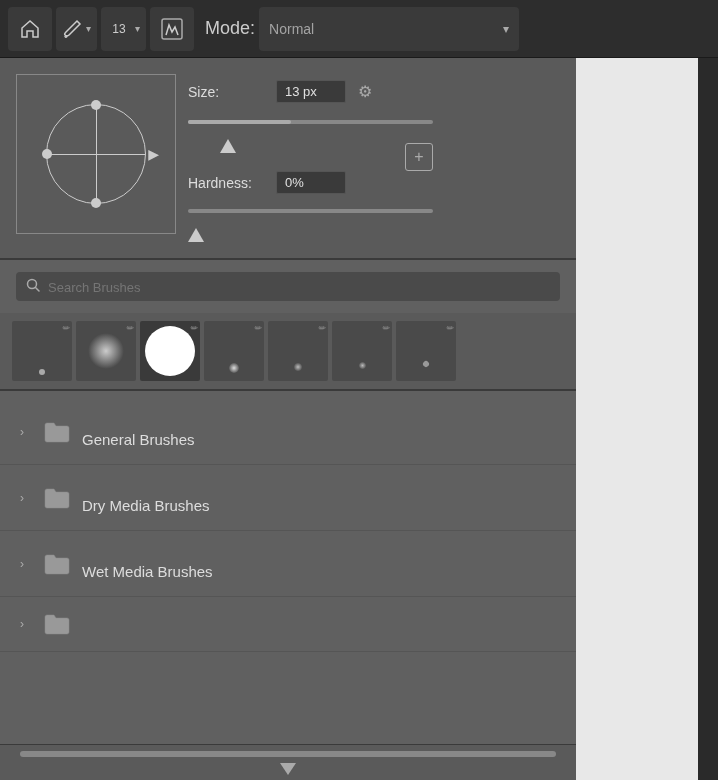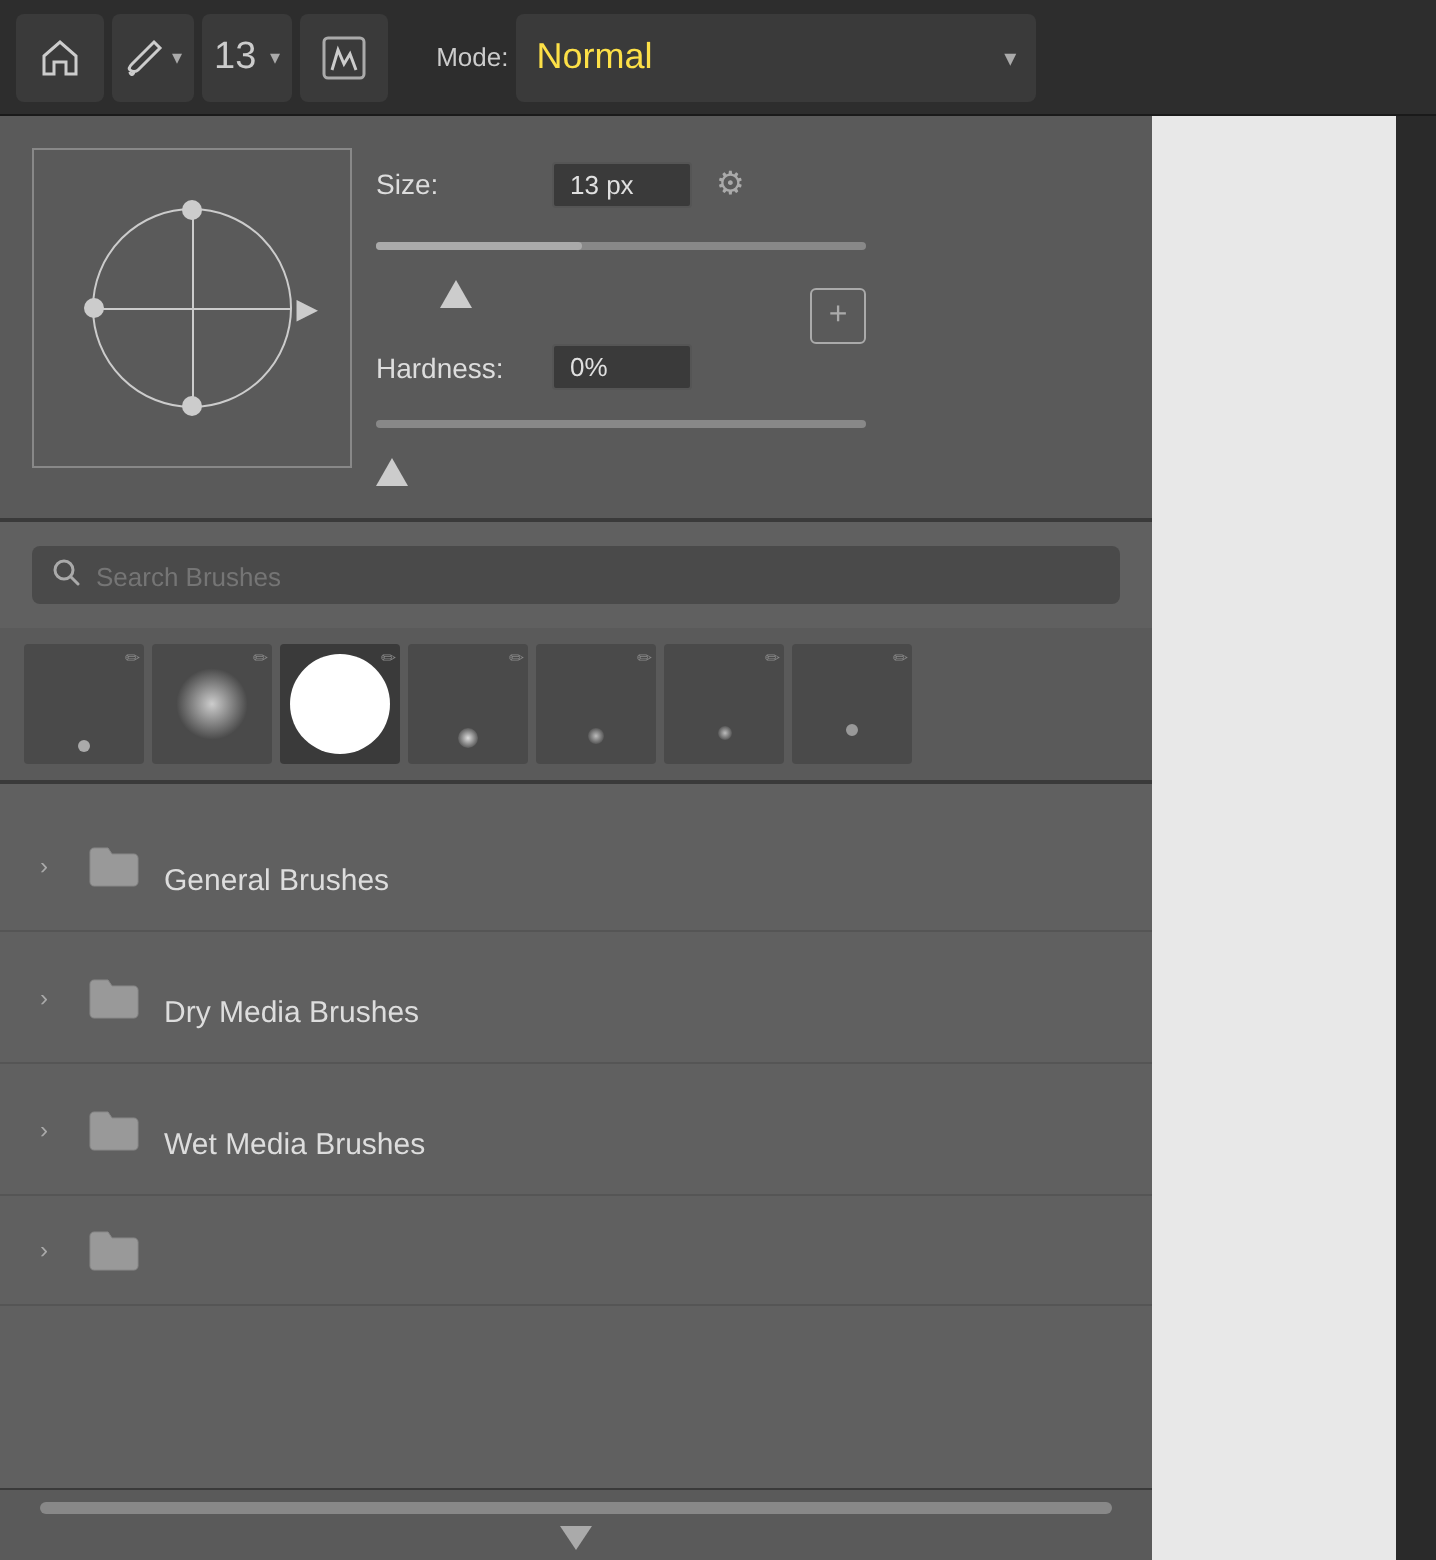--- a/index.html
+++ b/index.html
@@ -42,23 +42,23 @@
       align-items: center;
       background: #3a3a3a;
       border-radius: 4px;
       height: 44px;
       padding: 0 6px;
       gap: 4px;
     }
 
     .toolbar-number {
       color: #ccc;
-      font-size: 19px;
+      font-size: 12px;
       min-width: 24px;
-      text-align: left;
+      text-align: center;
     }
 
     .toolbar-chevron {
       color: #aaa;
       font-size: 10px;
       cursor: pointer;
     }
 
     .brush-icon-btn {
       width: 44px;
@@ -67,39 +67,39 @@
       border: none;
       border-radius: 4px;
       display: flex;
       align-items: center;
       justify-content: center;
       cursor: pointer;
     }
 
     .mode-label {
       color: #ccc;
-      font-size: 13px;
-      margin-left: 20px;
+      font-size: 18px;
+      margin-left: 7px;
     }
 
     .mode-select-wrapper {
       display: flex;
       align-items: center;
       background: #3a3a3a;
       border-radius: 4px;
       height: 44px;
       padding: 0 10px;
       cursor: pointer;
       flex: 1;
       max-width: 260px;
     }
 
     .mode-select-text {
-      color: #fde047;
-      font-size: 18px;
+      color: #a3a3a3;
+      font-size: 14px;
       flex: 1;
     }
 
     .mode-chevron {
       color: #aaa;
       font-size: 12px;
     }
 
     
     .main-area {

